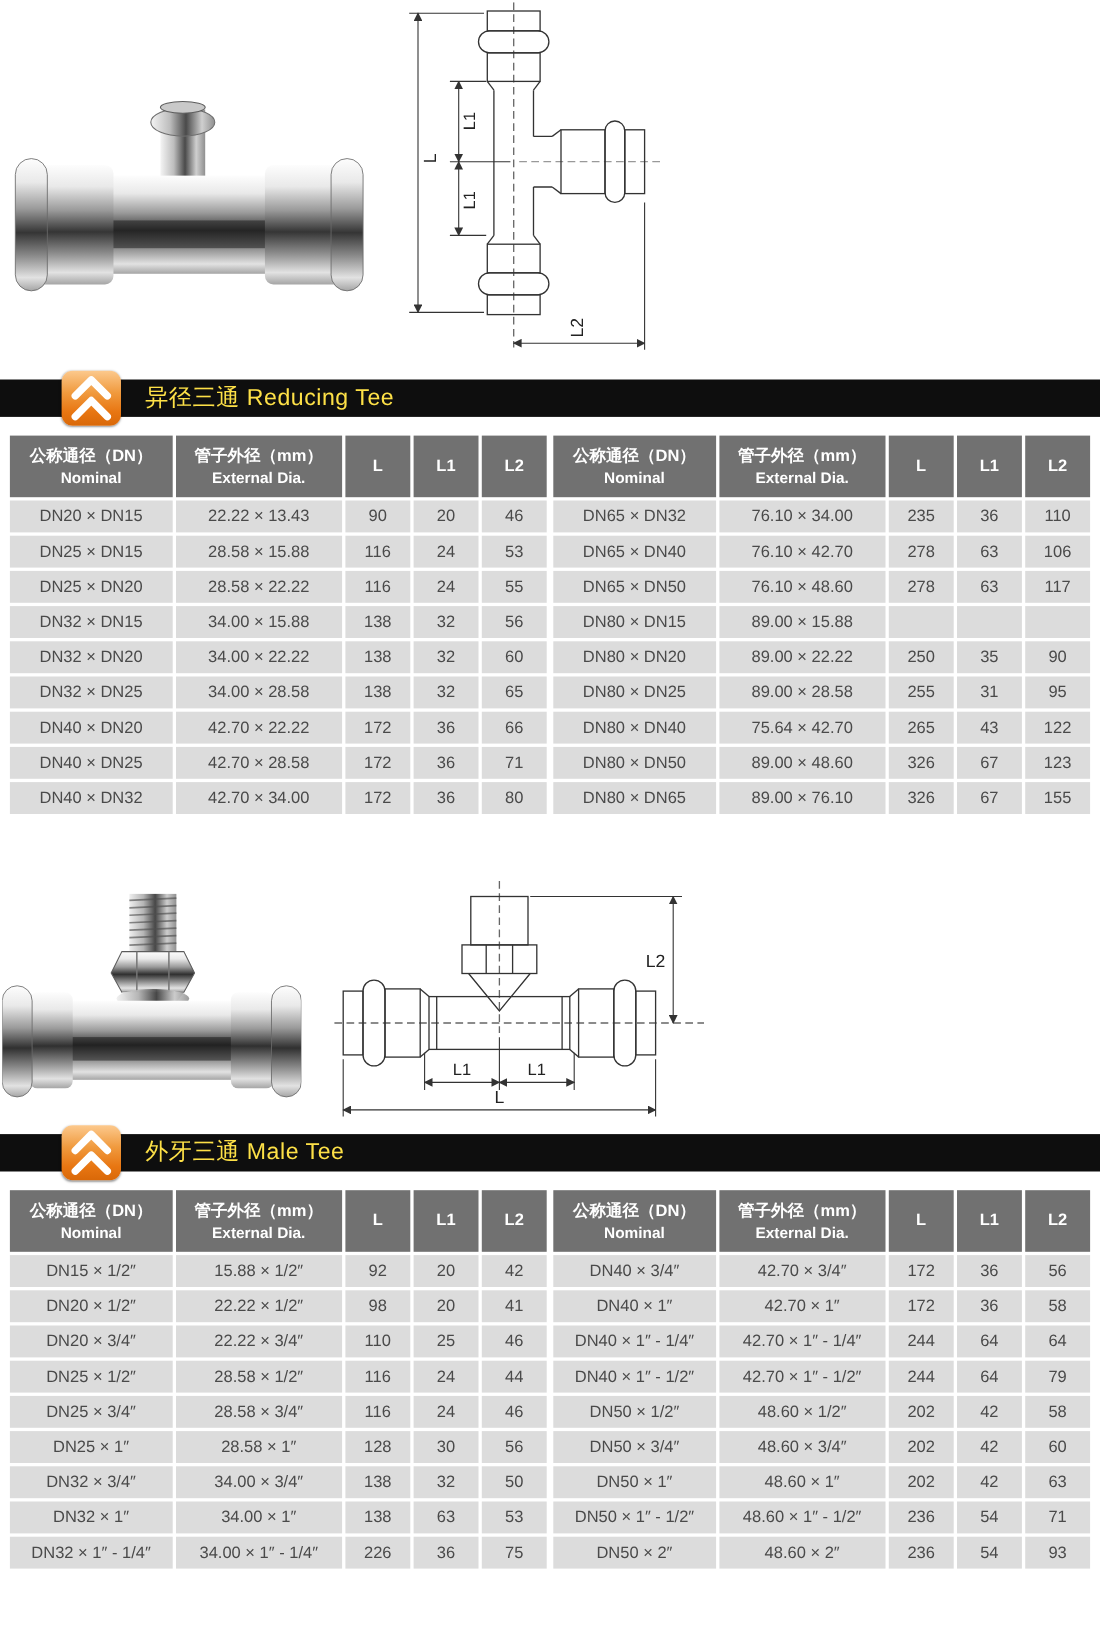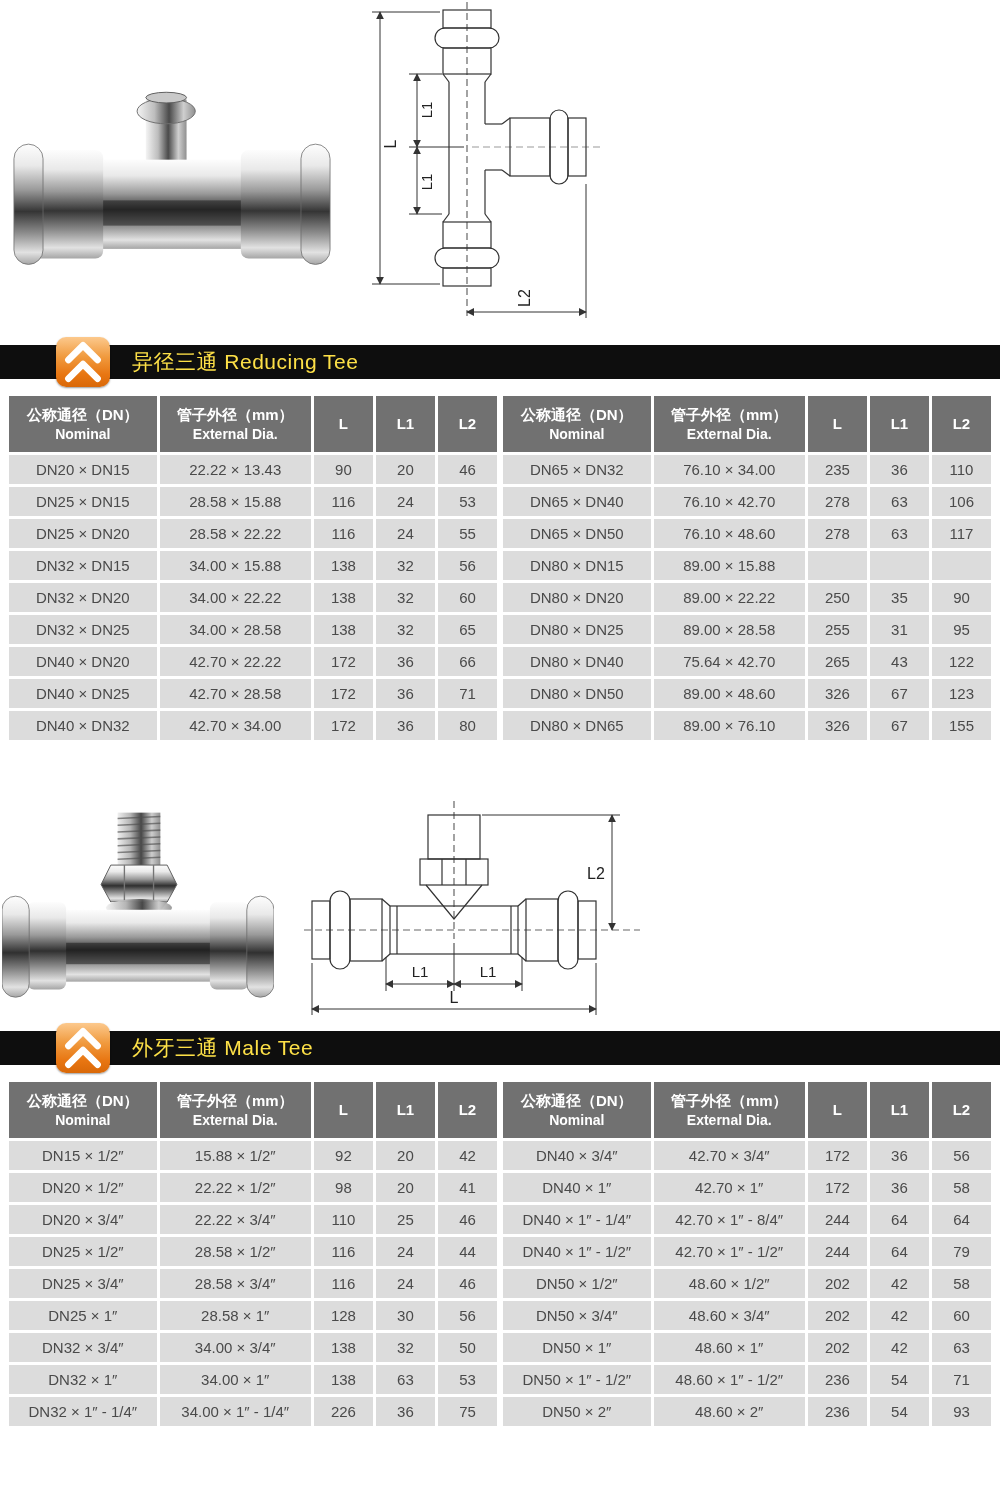--- a/index.html
+++ b/index.html
@@ -563,21 +563,21 @@
           </tr>
           <tr>
             <td>DN40 × 1″</td>
             <td>42.70 × 1″</td>
             <td>172</td>
             <td>36</td>
             <td>58</td>
           </tr>
           <tr>
             <td>DN40 × 1″ - 1/4″</td>
-            <td>42.70 × 1″ - 8/4″</td>
+            <td>42.70 × 1″ - 1/4″</td>
             <td>244</td>
             <td>64</td>
             <td>64</td>
           </tr>
           <tr>
             <td>DN40 × 1″ - 1/2″</td>
             <td>42.70 × 1″ - 1/2″</td>
             <td>244</td>
             <td>64</td>
             <td>79</td>

